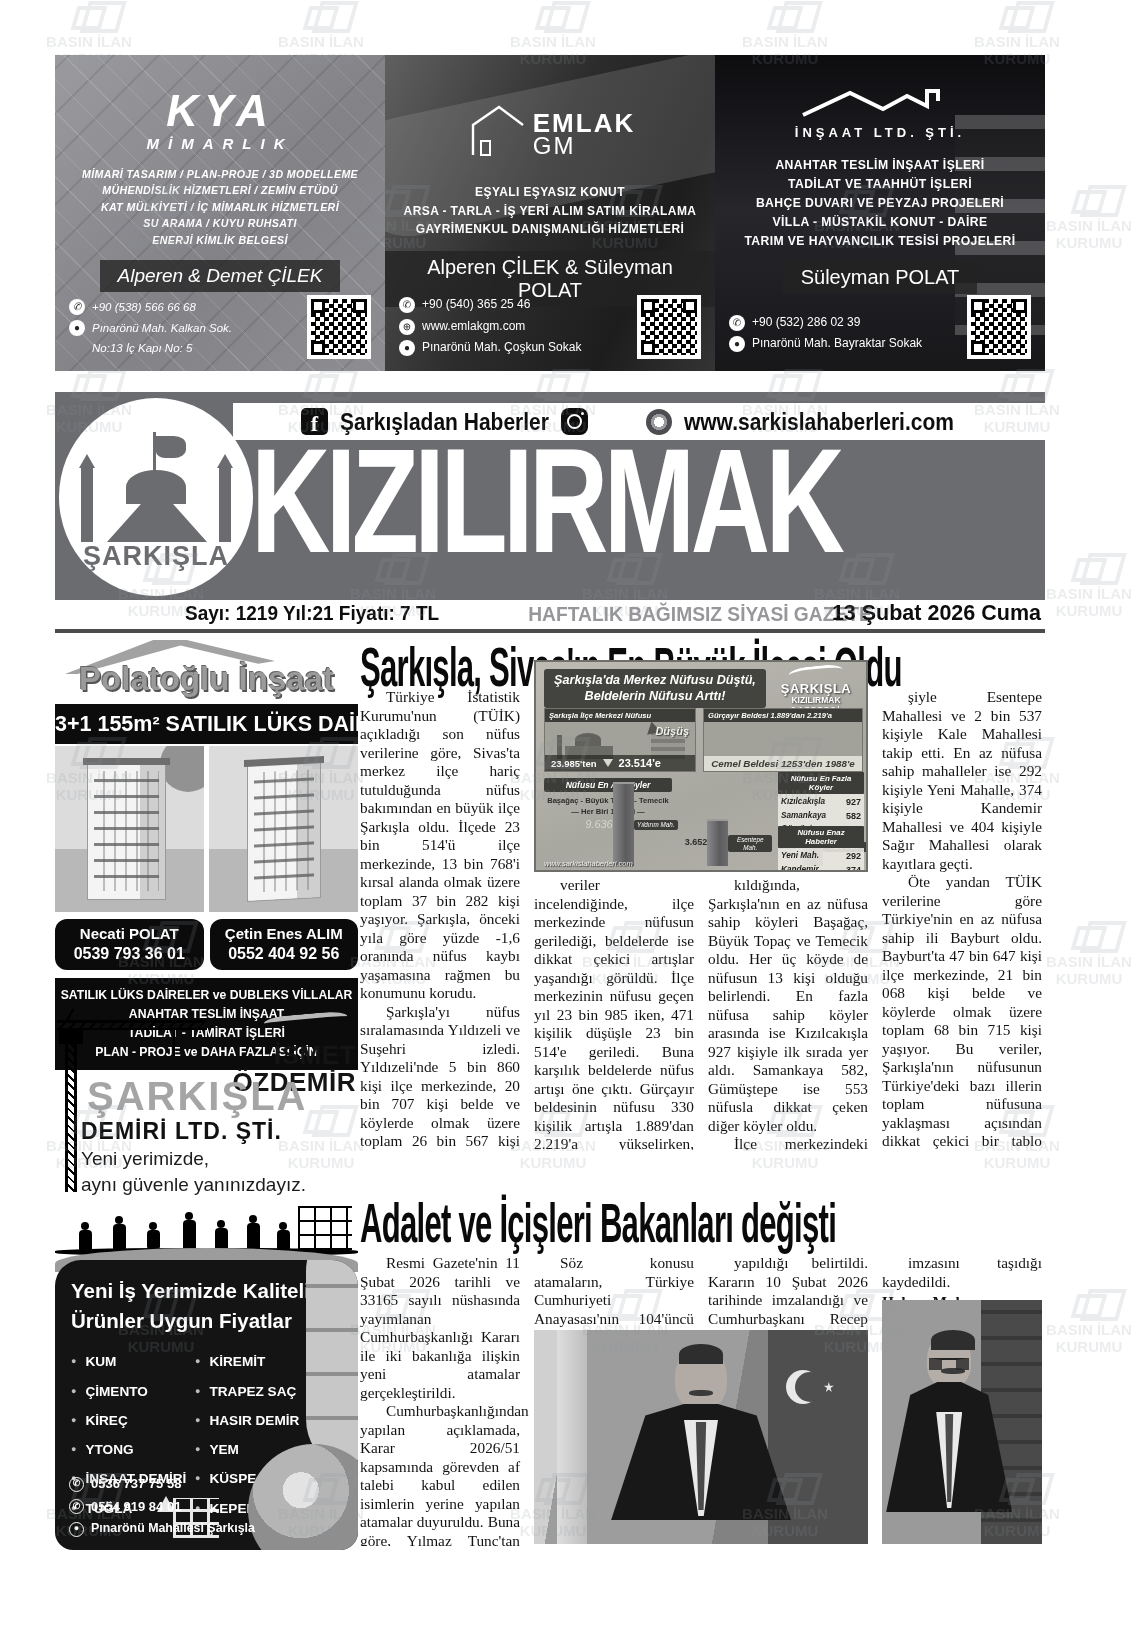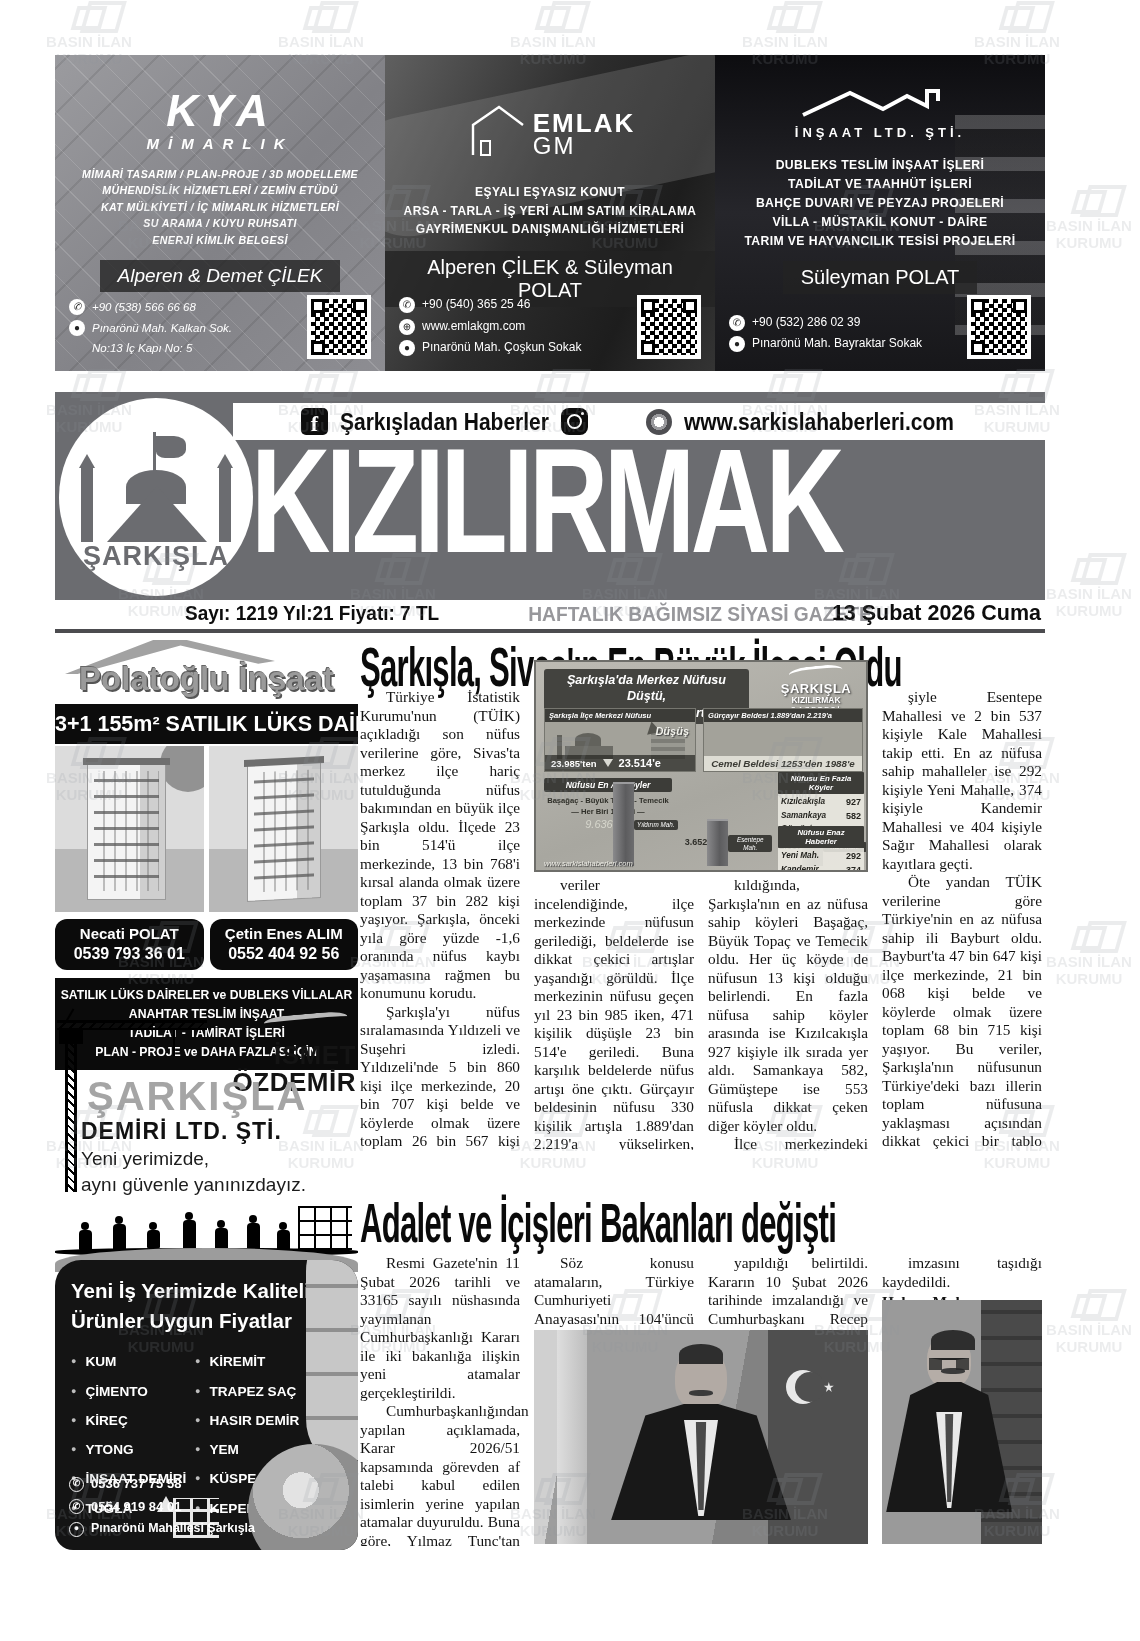--- a/index.html
+++ b/index.html
@@ -69,21 +69,21 @@
 
 
 .headline{position:absolute;left:360px;width:684px;white-space:nowrap;font-family:"Liberation Sans",sans-serif;font-weight:bold;font-size:42px;color:#0a0a0a;letter-spacing:-1px;transform:scale(.74,1.32);transform-origin:left top}
 .cols{position:absolute;display:flex;gap:14px;overflow:hidden}
 .col{width:160px;font-size:15.3px;line-height:1.21;text-align:justify;color:#121212}
 .col p{text-indent:26px;margin:0}
 .byline{font-weight:bold;text-align:left;margin-top:2px}
 
 
 .info{position:absolute;left:534px;top:660px;width:334px;height:212px;background:linear-gradient(160deg,#bdbbb4,#a8a7a0 60%,#b3b1aa);border:2px solid #6e6e6a;z-index:5;font-family:"Liberation Sans",sans-serif;overflow:hidden}
-.info-title{position:absolute;left:8px;top:7px;width:205px;background:#43433f;color:#fff;font-style:italic;font-weight:bold;font-size:12.6px;line-height:1.3;text-align:center;padding:3px 2px;border-radius:3px}
+.info-title{position:absolute;left:8px;top:7px;width:222px;background:#43433f;color:#fff;font-style:italic;font-weight:bold;font-size:12.6px;line-height:1.3;text-align:center;padding:3px 2px;border-radius:3px}
 .info-brand{position:absolute;right:2px;top:4px;width:96px;text-align:center;color:#fff;text-shadow:1px 1px 2px #333;font-weight:bold;line-height:1.1}
 .ib1{font-size:13px;letter-spacing:.5px}.ib2{font-size:8.5px}.ib3{font-size:7px;letter-spacing:2px}
 .ib-roof{width:54px;height:16px;margin:0 auto;border-top:3px solid #fff;transform:rotate(-6deg);border-radius:40%}
 .pbox{position:absolute;background:#a3a29a;border:1px solid #76766f;overflow:hidden}
 .pbox .plabel{background:#3c3c38;color:#fff;font-style:italic;font-size:7.6px;font-weight:bold;padding:2px 4px;text-align:left}
 .pb1{left:8px;top:46px;width:152px;height:64px}
 .pb2{left:167px;top:46px;width:160px;height:64px}
 .mini-mosque{position:absolute;left:12px;bottom:12px;width:70px;height:26px}
 .mini-mosque .md{position:absolute;left:18px;top:0;width:26px;height:13px;background:#62625c;border-radius:50% 50% 0 0}
 .mini-mosque .mb{position:absolute;left:8px;bottom:0;width:48px;height:13px;background:#6c6c66}
@@ -267,21 +267,21 @@
 
     <div class="ad ad3">
       <div class="adin">
         <div class="roofline">
           <svg width="170" height="34" viewBox="0 0 170 34">
               <path d="M8 30 L55 8 L88 24 L112 11 L132 21 L132 6 L143 6 L143 16" fill="none" stroke="#fff" stroke-width="4"></path>
             </svg>
         </div>
         <div class="hasi-sub">İNŞAAT LTD. ŞTİ.</div>
         <div class="ad-services" style="font-size:12.2px;margin-top:16px">
-            <div>DUBLEKS TESLİM İNŞAAT İŞLERİ</div>
+            <div>ANAHTAR TESLİM İNŞAAT İŞLERİ</div>
             <div>TADİLAT VE TAAHHÜT İŞLERİ</div>
             <div>BAHÇE DUVARI VE PEYZAJ PROJELERİ</div>
             <div>VİLLA - MÜSTAKİL KONUT  - DAİRE</div>
             <div>TARIM VE HAYVANCILIK TESİSİ PROJELERİ</div>
           </div>
         <div class="ad-name" style="font-size:20px;margin-top:10px">Süleyman POLAT</div>
       </div>
       <div class="ad-contact" style="font-size:12px;bottom:16px">
         <div class="crow">
             <span class="cicon">✆</span>

